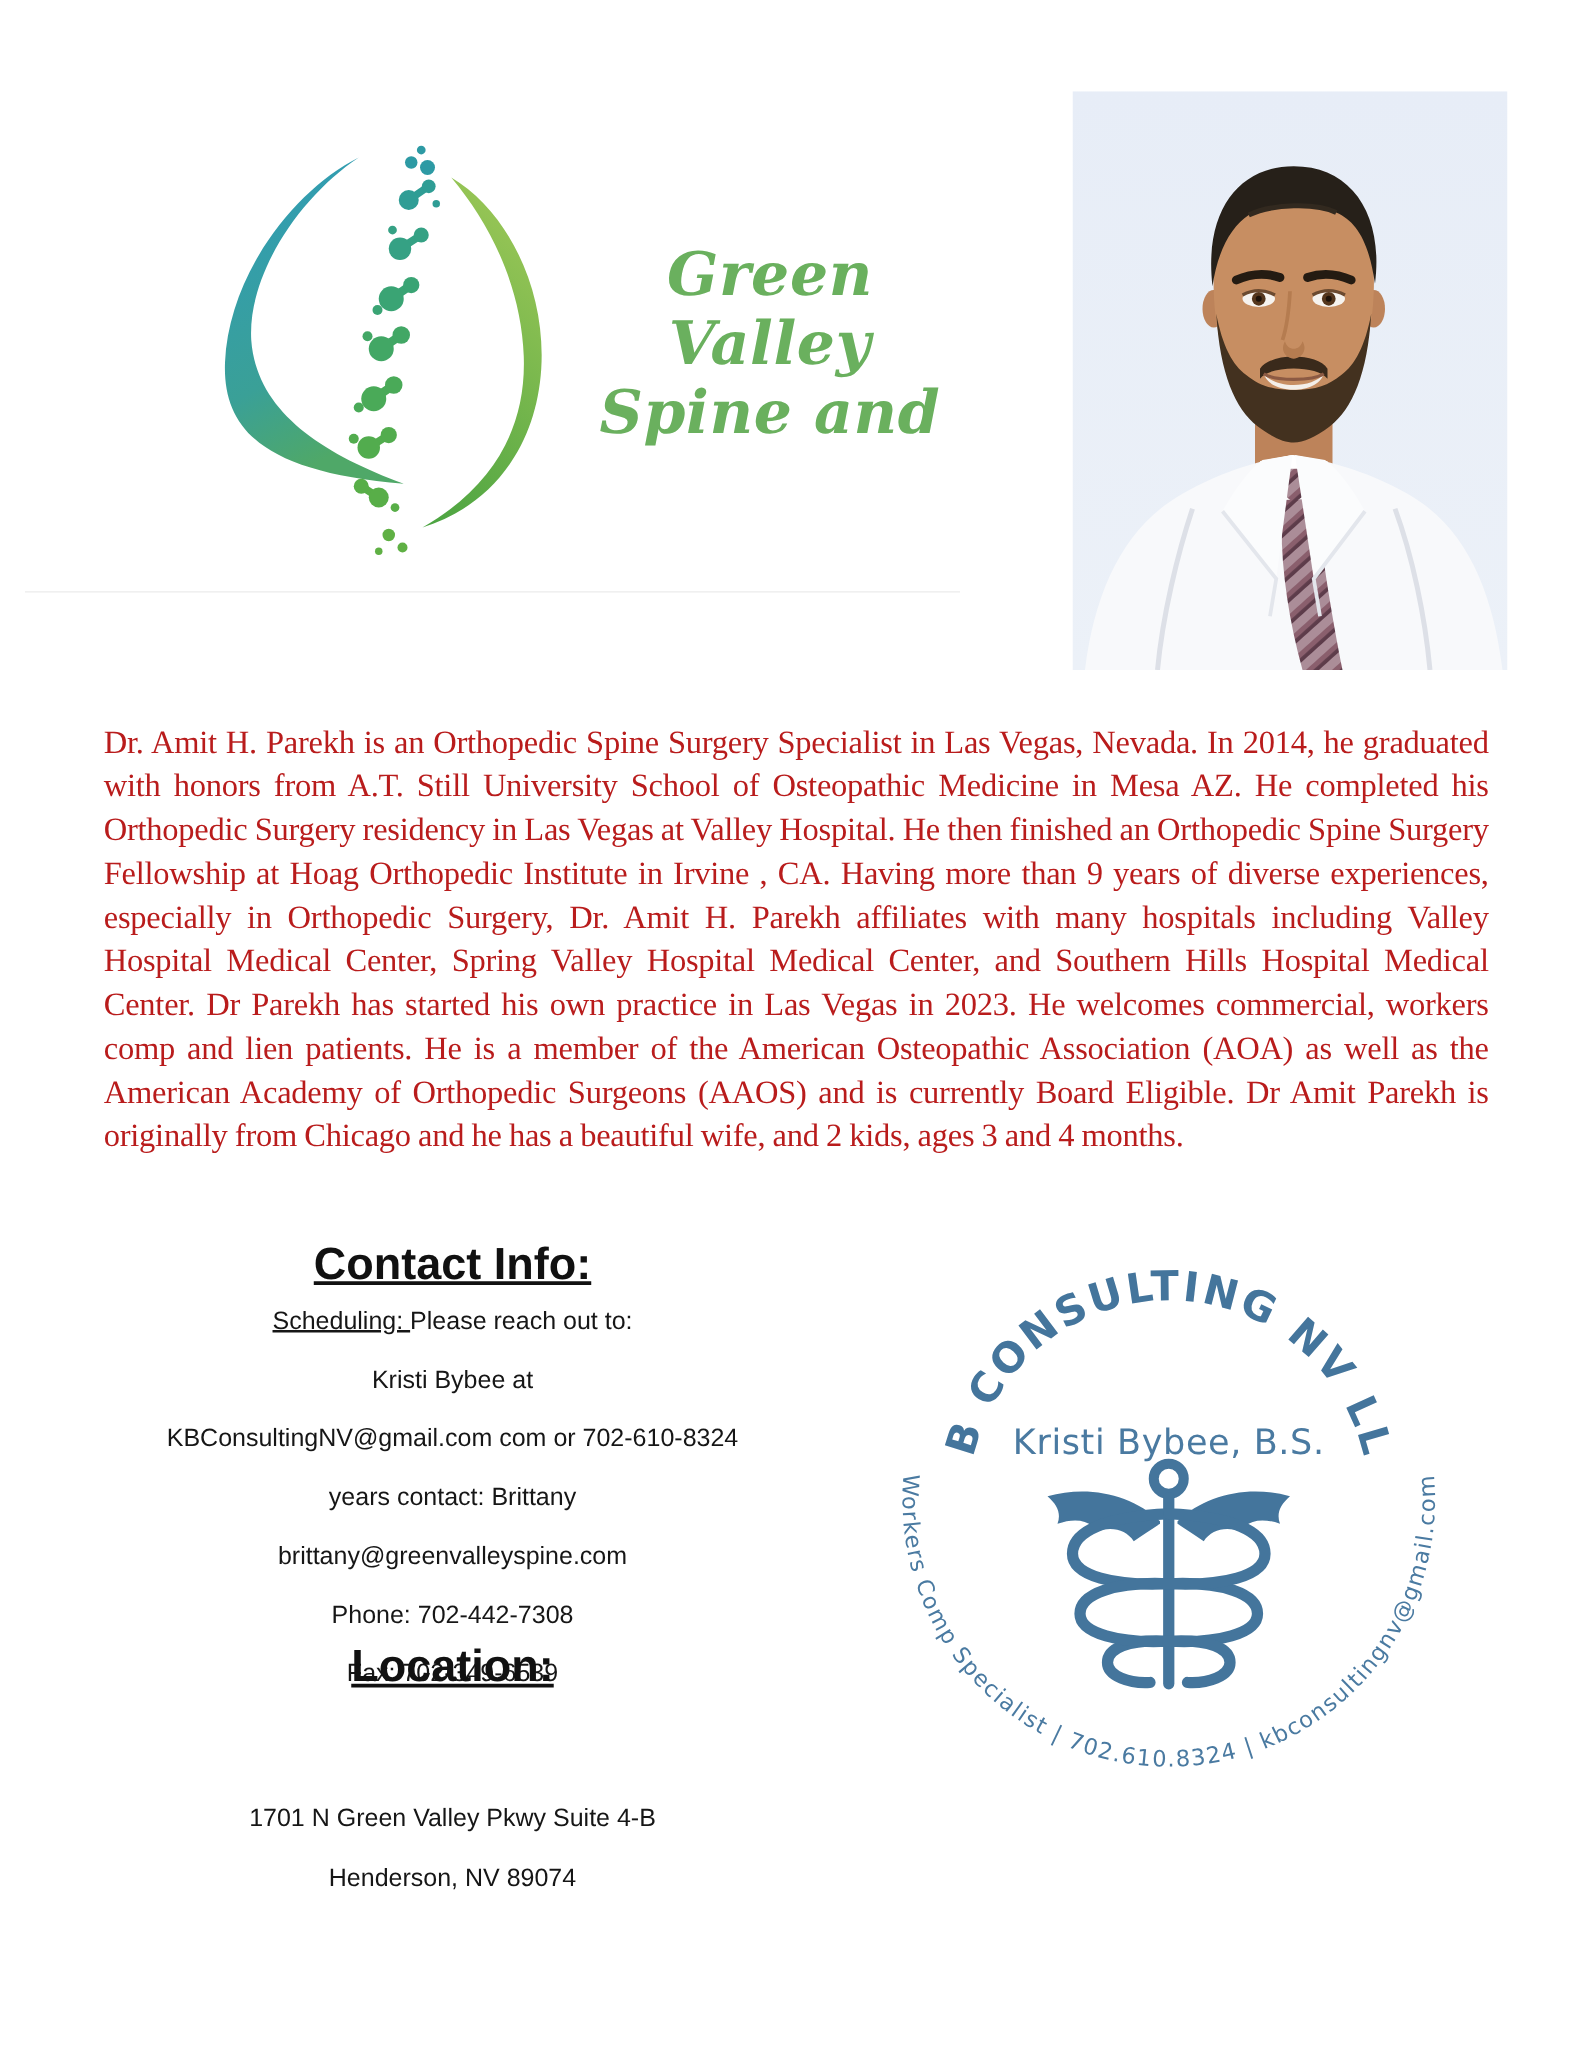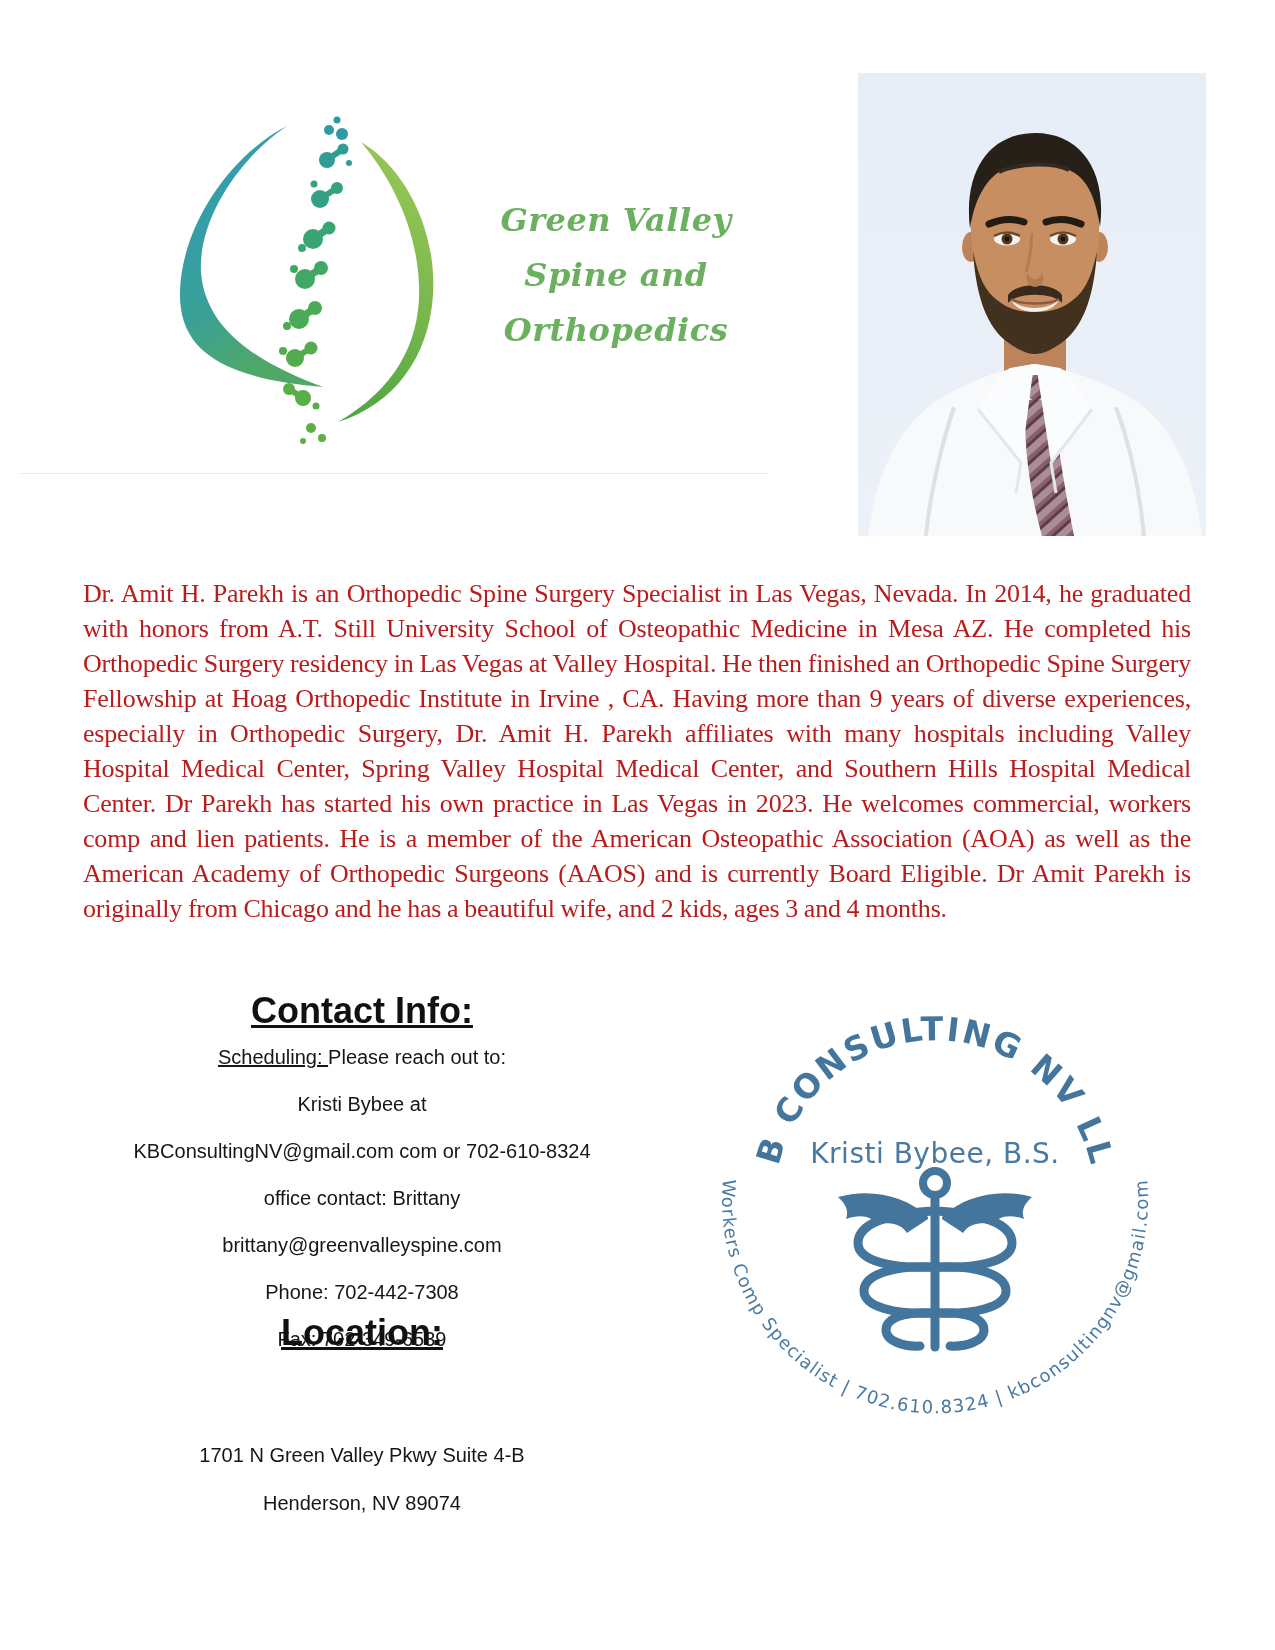--- a/index.html
+++ b/index.html
@@ -12,21 +12,21 @@
     font-family:"Liberation Sans", sans-serif;
     color:#1a1a1a;
   }
   
   .gv-logo{position:absolute;left:165px;top:100px;width:300px;height:350px;}
   .gv-logo-text{
     position:absolute;left:446px;top:193px;width:340px;
     text-align:center;
     font-family:"DejaVu Serif", serif;
     font-style:italic;font-weight:bold;
-    font-size:32px;line-height:55px;
+    font-size:48px;line-height:55px;
     color:#6ab05e;
     letter-spacing:.5px;
   }
   .header-divider{
     position:absolute;left:20px;top:473px;width:748px;height:0;
     border-top:1px solid #ececec;
   }
   .portrait{position:absolute;left:858px;top:73px;width:348px;height:463px;}
   .page-title{
     position:absolute;left:89px;top:468px;width:920px;
@@ -152,21 +152,20 @@
           <circle cx="146" cy="328" r="5"></circle>
           <circle cx="157" cy="338" r="4"></circle>
           <circle cx="138" cy="341" r="3"></circle>
         </g>
     </g>
   </svg>
 
   <div class="gv-logo-text">
     <div>Green Valley</div>
     <div>Spine and</div>
-    <div>Orthopedics</div>
   </div>
 
   <div class="header-divider"></div>
 
   <svg class="portrait" viewBox="0 0 348 463">
     <defs>
       <linearGradient id="phBg" x1="0" y1="0" x2="0" y2="1">
         <stop offset="0" stop-color="#e7edf7"></stop>
         <stop offset="1" stop-color="#ecf1f8"></stop>
       </linearGradient>
@@ -234,21 +233,21 @@
 
   <div class="bio">Dr. Amit H. Parekh is an Orthopedic Spine Surgery Specialist in Las Vegas, Nevada. In 2014, he graduated with honors from A.T. Still University School of Osteopathic Medicine in Mesa AZ. He completed his Orthopedic Surgery residency in Las Vegas at Valley Hospital. He then finished an Orthopedic Spine Surgery Fellowship at Hoag Orthopedic Institute in Irvine , CA.  Having more than 9 years of diverse experiences, especially in Orthopedic Surgery, Dr. Amit H. Parekh affiliates with many hospitals including Valley Hospital Medical Center, Spring Valley Hospital Medical Center, and Southern Hills Hospital Medical Center. Dr Parekh has started his own practice in Las Vegas in 2023. He welcomes commercial, workers comp and lien patients.  He is a member of the American Osteopathic Association (AOA) as well as the American Academy of Orthopedic Surgeons (AAOS) and is currently Board Eligible.  Dr Amit Parekh is originally from Chicago and he has a beautiful wife, and 2 kids, ages 3 and 4 months.</div>
 
   <div class="contact-col">
     <div class="c-heading" style="top:990px;">Contact Info:</div>
 
     <div class="c-line" style="top:1046px;"><span class="u">Scheduling: </span><span>Please reach out to:</span></div>
 
     <div class="c-line" style="top:1093px;">Kristi Bybee at</div>
     <div class="c-line" style="top:1140px;">KBConsultingNV@gmail.com com or  702-610-8324</div>
-    <div class="c-line" style="top:1187px;">office contact: Brittany</div>
+    <div class="c-line" style="top:1187px;">years contact: Brittany</div>
     <div class="c-line" style="top:1234px;">brittany@greenvalleyspine.com</div>
     <div class="c-line" style="top:1281px;">Phone: 702-442-7308</div>
     <div class="c-line" style="top:1328px;">Fax: 702-349-6539</div>
 
     <div class="c-heading" style="top:1312px;">Location:</div>
     <div class="c-line" style="top:1444px;">1701 N Green Valley Pkwy Suite 4-B</div>
     <div class="c-line" style="top:1492px;">Henderson, NV 89074</div>
   </div>
 
   <svg class="kb-logo" viewBox="0 0 470 490">

